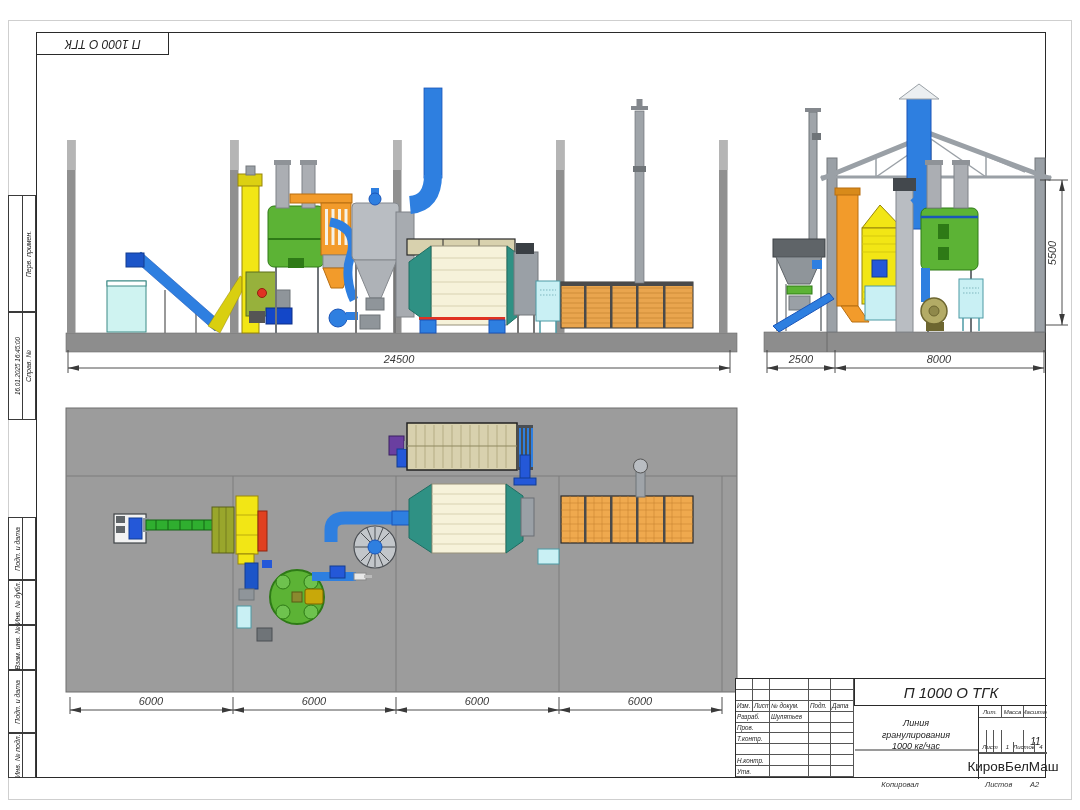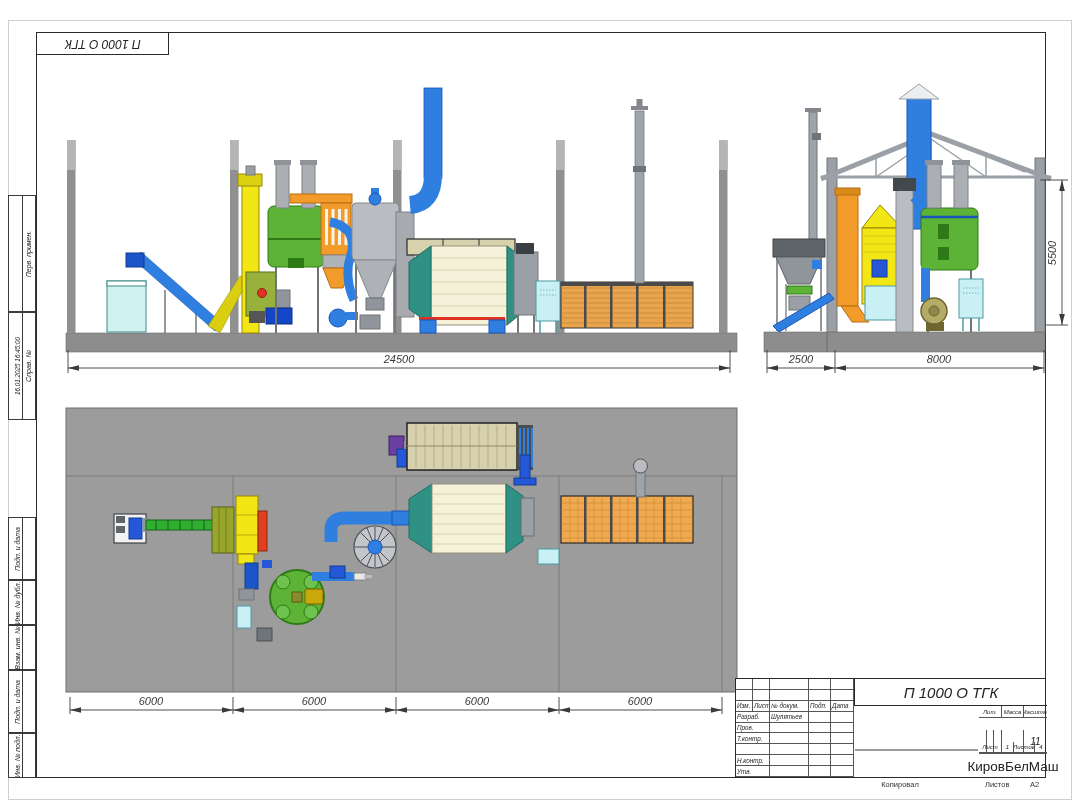--- a/index.html
+++ b/index.html
@@ -31,21 +31,21 @@
   .dname { left:118px; top:27px; width:125px; height:73px; border-right:1.6px solid #2a2a2a;
            text-align:center; font-style:italic; font-size:9px; line-height:1.3; padding-top:12px; }
   .gline { left:119px; top:70px; width:123px; height:2px; background:#9a9a9a; }
   .rc { left:243px; width:68px; display:flex; }
   .rc div { border-right:1px solid #555; border-bottom:1px solid #555; font-style:italic;
             display:flex; align-items:center; justify-content:center; overflow:hidden; }
   .rc div:last-child { border-right:none; }
   .h6 { font-size:6px; }
   .comp { left:243px; top:74px; width:68px; height:26px; display:flex; align-items:center; justify-content:center;
           font-size:13.5px; white-space:nowrap; }
-  .below { font-size:7.5px; color:#333; }
+  .below { font-style:italic; font-size:7.5px; color:#333; }
   svg text { font-family:"Liberation Sans", sans-serif; }
   .dim { font-style:italic; font-size:11px; fill:#3a3a3a; text-anchor:middle; }
 </style>
 </head>
 <body>
 
 <div class="abs outer"></div>
 <div class="abs frame"></div>
 
 <div class="abs stamp">
@@ -537,20 +537,25 @@
     <div class="tc sp2">Н.контр.</div>
     <div class="tc"></div>
       <div class="tc"></div>
       <div class="tc"></div>
     <div class="tc sp2">Утв.</div>
     <div class="tc"></div>
       <div class="tc"></div>
       <div class="tc"></div>
   </div>
   <div class="abs desig">П 1000 О ТГК</div>
+  <div class="abs dname">
+    <div>Линия</div>
+    <div>гранулирования</div>
+    <div>1000 кг/час</div>
+  </div>
   <div class="abs gline"></div>
   <div class="abs rc" style="top:27px;height:12px;">
     <div style="width:23px;" class="h6">Лит.</div>
     <div style="width:22px;" class="h6">Масса</div>
     <div style="width:23px;" class="h6">Масштаб</div>
   </div>
   <div class="abs rc" style="top:51px;height:24px;">
     <div style="width:8px;"></div>
     <div style="width:7px;"></div>
     <div style="width:8px;"></div>

